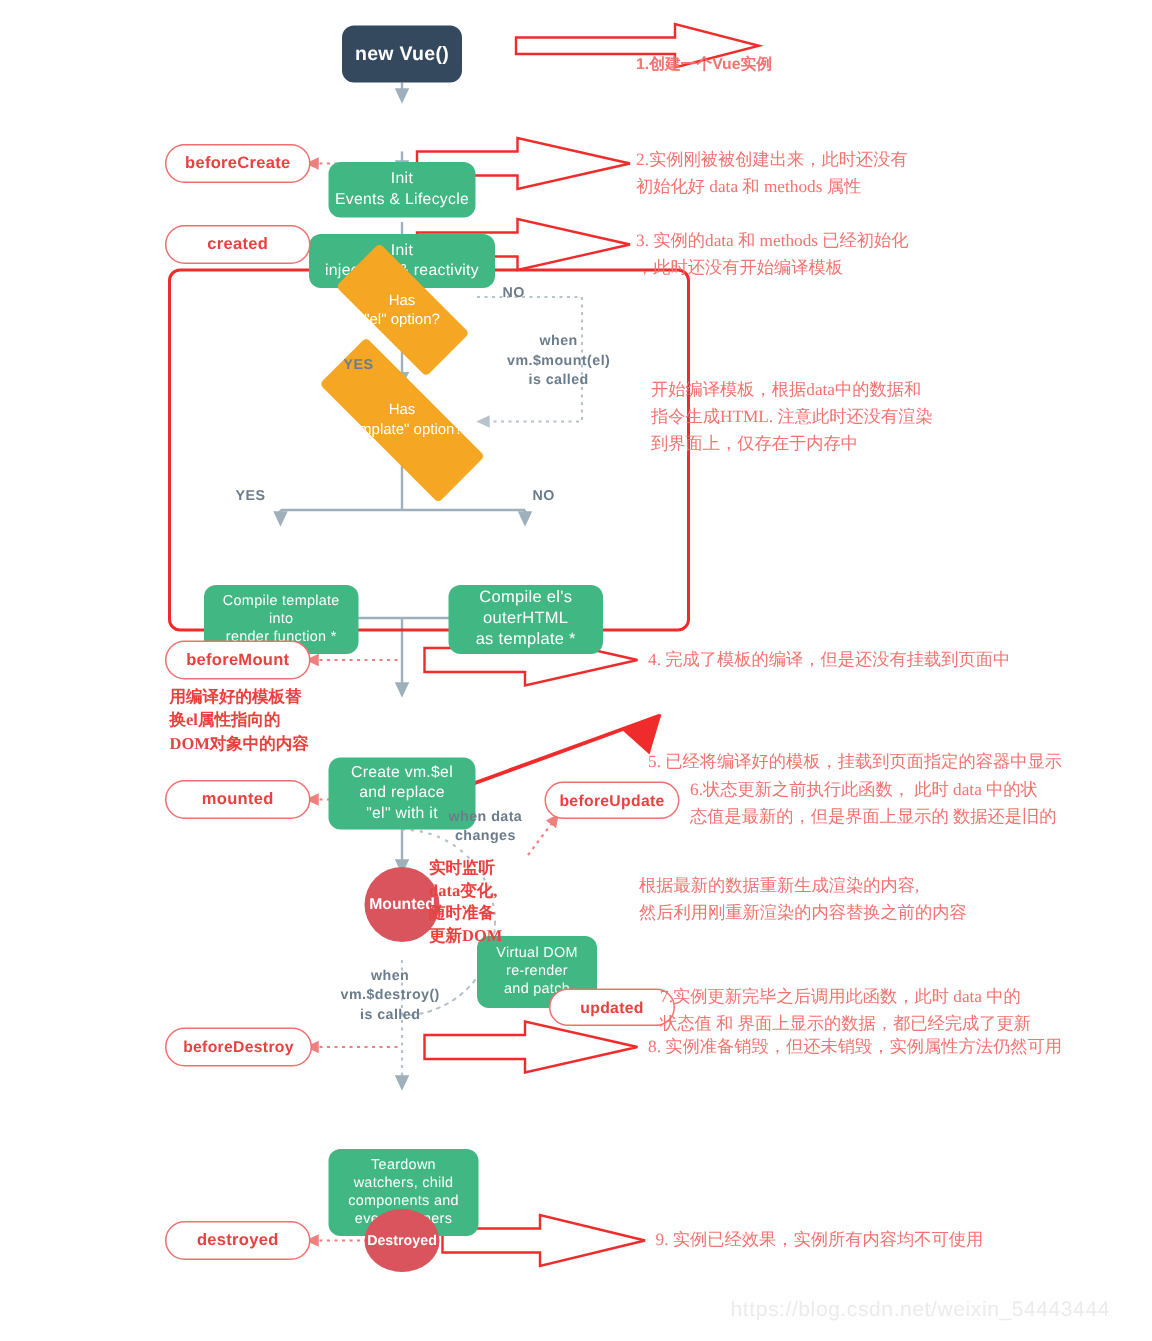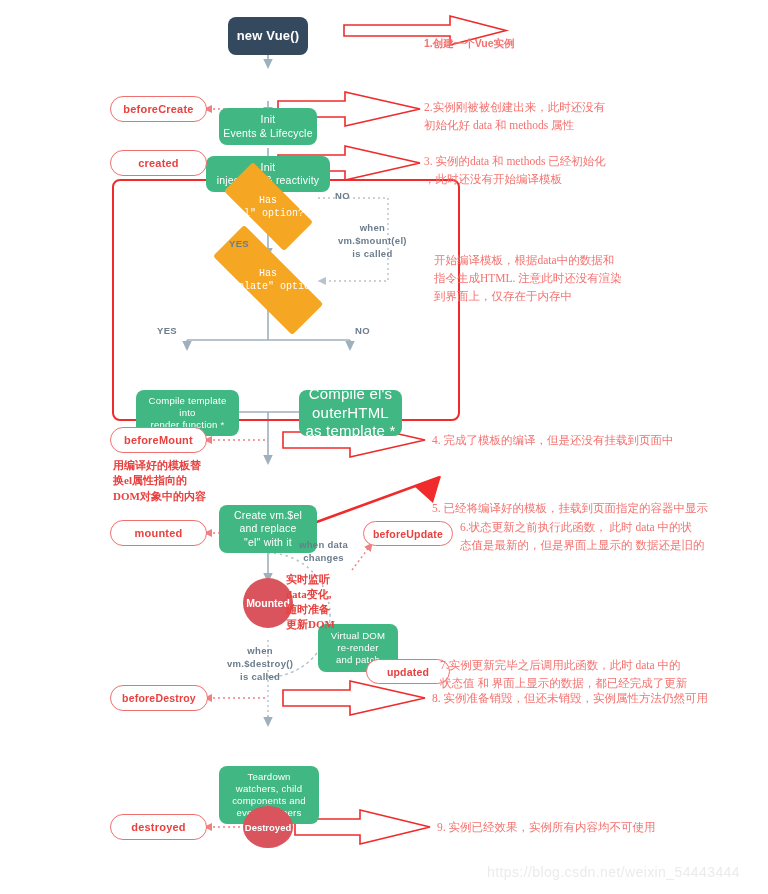--- a/index.html
+++ b/index.html
@@ -38,21 +38,20 @@
   }
   .node-green {
     background: #41b883;
     font-size: 10.5px;
     margin-top: 44px;
   }
   .diamond-wrap {
     display: flex;
     align-items: center;
     justify-content: flex-start;
-    font-family: Liberation Mono, monospace;
   }
   .diamond-shape {
     position: absolute;
     background: #f5a623;
     width: 70.7%;
     height: 70.7%;
     left: 14.6%;
     top: 14.6%;
     transform: rotate(45deg);
     border-radius: 3px;
@@ -243,21 +242,21 @@
   <div class="abs diamond-wrap" style="left:198px; top:250px; width:140px; height:60px;">
     <div class="diamond-shape" style="width:80%; height:74%; left:10%; top:13%;"></div>
     <div class="diamond-label" style="white-space:pre-line;">Has
 "template" option?</div>
   </div>
 
   <div class="abs node node-green" style="left:136px; top:346px; width:103px; height:46px; white-space:pre-line; font-size:9.6px;">Compile template
 into
 render function *</div>
 
-  <div class="abs node node-green" style="left:299px; top:346px; width:103px; height:46px; white-space:pre-line; font-size:15px;">Compile el's
+  <div class="abs node node-green" style="left:299px; top:346px; width:103px; height:46px; white-space:pre-line; font-size:11px;">Compile el's
 outerHTML
 as template *</div>
 
   <div class="abs node node-green" style="left:219px; top:461px; width:98px; height:48px; white-space:pre-line;">Create vm.$el
 and replace
 "el" with it</div>
 
   <div class="abs circle" style="left:243px; top:578px; width:50px; height:50px;">Mounted</div>
 
   <div class="abs node node-green" style="left:219px; top:722px; width:100px; height:58px; white-space:pre-line; font-size:9.6px;">Teardown
@@ -318,20 +317,22 @@
 指令生成HTML. 注意此时还没有渲染
 到界面上，仅存在于内存中</div>
 
   <div class="abs note" style="left:432px; top:432px; width:330px;">4. 完成了模板的编译，但是还没有挂载到页面中</div>
 
   <div class="abs note" style="left:432px; top:500px; width:330px;">5. 已经将编译好的模板，挂载到页面指定的容器中显示</div>
 
   <div class="abs note" style="left:460px; top:519px; width:300px;">6.状态更新之前执行此函数， 此时 data 中的状
 态值是最新的，但是界面上显示的 数据还是旧的</div>
 
+  <div class="abs note" style="left:426px; top:583px; width:330px;">根据最新的数据重新生成渲染的内容,
+然后利用刚重新渲染的内容替换之前的内容</div>
 
   <div class="abs note" style="left:440px; top:657px; width:300px;">7.实例更新完毕之后调用此函数，此时 data 中的
 状态值 和 界面上显示的数据，都已经完成了更新</div>
 
   <div class="abs note" style="left:432px; top:690px; width:330px;">8. 实例准备销毁，但还未销毁，实例属性方法仍然可用</div>
 
   <div class="abs note" style="left:437px; top:819px; width:330px;">9. 实例已经效果，实例所有内容均不可使用</div>
 
   <div class="abs note-overlay" style="left:113px; top:458px; width:120px;">用编译好的模板替
 换el属性指向的

